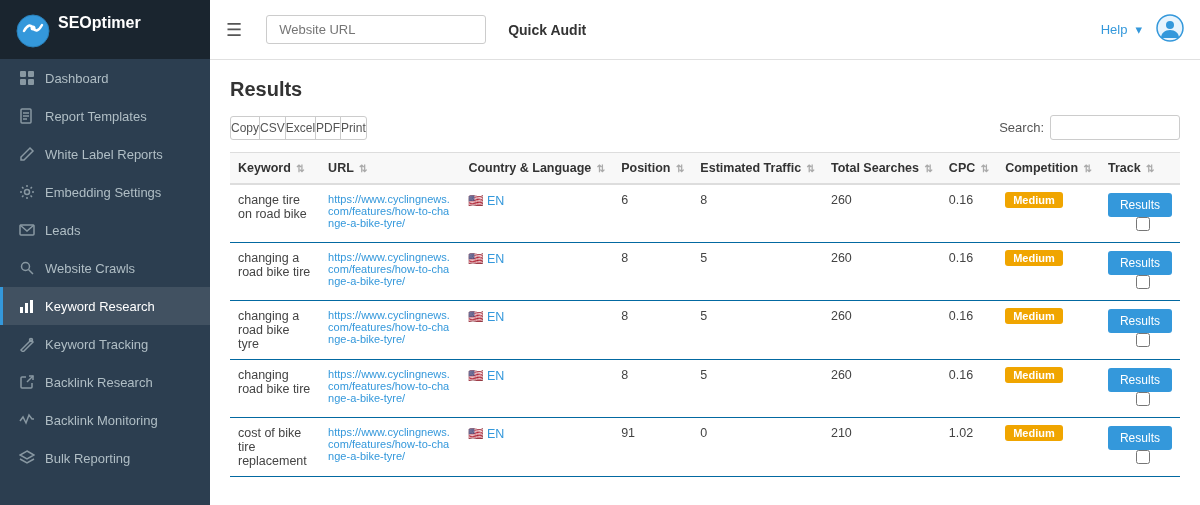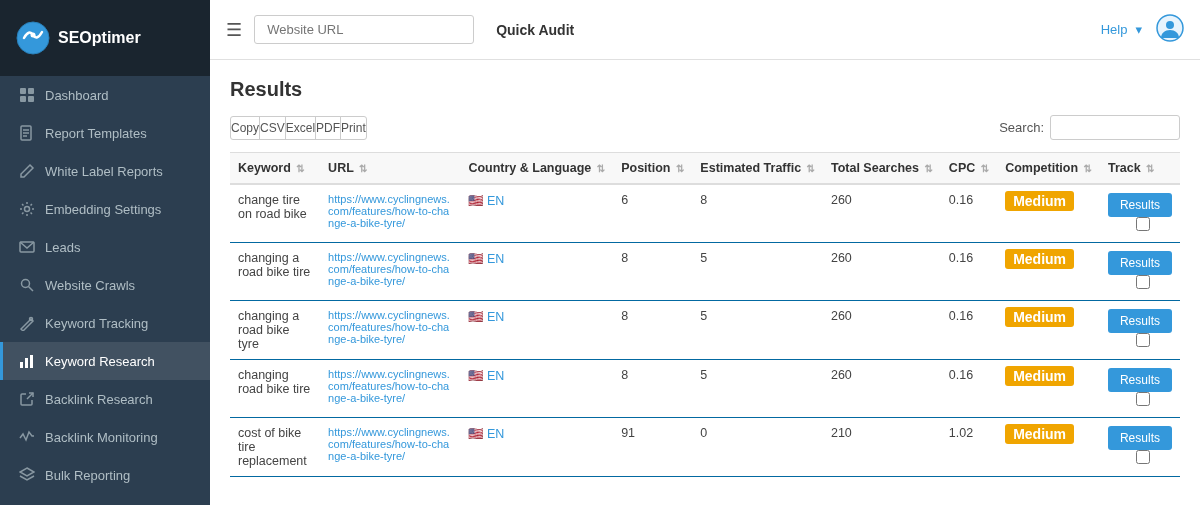--- a/index.html
+++ b/index.html
@@ -12,26 +12,26 @@
       background: #2c3e50;
       color: #cdd8e0;
       display: flex;
       flex-direction: column;
       height: 100%;
     }
     .sidebar-logo {
       background: #1a252f;
       padding: 14px 16px;
       display: flex;
-      align-items: center;
+      align-items: flex-start;
       gap: 8px;
       color: white;
       font-size: 16px;
       font-weight: bold;
-      height: 76px;
+      height: 59px;
     }
     .logo-icon {
       width: 34px;
       height: 34px;
     }
     .sidebar-nav {
       flex: 1;
       overflow-y: auto;
     }
     .nav-item {
@@ -84,20 +84,21 @@
       cursor: pointer;
     }
     .url-input {
       border: 1px solid #ccc;
       border-radius: 3px;
       padding: 6px 12px;
       width: 220px;
       font-size: 13px;
       color: #999;
       outline: none;
+      margin-left: 12px;
     }
     .quick-audit-btn {
       background: white;
       border: none;
       font-size: 14px;
       color: #333;
       cursor: pointer;
       font-weight: 700;
       padding: 6px 10px;
     }
@@ -198,21 +199,21 @@
     .country-cell { min-width: 90px; }
     .flag-emoji { margin-right: 3px; }
     .lang-code { color: #3498db; }
     .number-cell { color: #555; }
     .cpc-cell { color: #f39c12; }
     .badge-medium {
       background: #f0a500;
       color: white;
       padding: 2px 8px;
       border-radius: 3px;
-      font-size: 14px;
+      font-size: 11px;
       font-weight: 600;
       white-space: nowrap;
     }
     .results-btn {
       background: #3498db;
       color: white;
       border: none;
       padding: 5px 12px;
       border-radius: 3px;
       cursor: pointer;
@@ -298,39 +299,39 @@
     <div class="nav-item">
       <span class="nav-icon">
         <svg width="16" height="16" viewBox="0 0 16 16" fill="none" stroke="currentColor" stroke-width="1.5">
             <circle cx="6.5" cy="6.5" r="4"></circle>
             <line x1="9.5" y1="9.5" x2="14" y2="14"></line>
           </svg>
       </span>
       <span>Website Crawls</span>
     </div>
 
-    <div class="nav-item">
-      <span class="nav-icon">
-        <svg width="16" height="16" viewBox="0 0 16 16" fill="none" stroke="currentColor" stroke-width="1.5">
-            <path d="M2 14l4-4 6-6 2 2-6 6-4 4-2-2z"></path>
-            <circle cx="12" cy="4" r="1.5"></circle>
-          </svg>
-      </span>
-      <span>Keyword Tracking</span>
-    </div>
-
     <div class="nav-item active">
       <span class="nav-icon">
         <svg width="16" height="16" viewBox="0 0 16 16" fill="currentColor">
             <rect x="1" y="9" width="3" height="6"></rect>
             <rect x="6" y="5" width="3" height="10"></rect>
             <rect x="11" y="2" width="3" height="13"></rect>
           </svg>
       </span>
       <span>Keyword Research</span>
+    </div>
+
+    <div class="nav-item">
+      <span class="nav-icon">
+        <svg width="16" height="16" viewBox="0 0 16 16" fill="none" stroke="currentColor" stroke-width="1.5">
+            <path d="M2 14l4-4 6-6 2 2-6 6-4 4-2-2z"></path>
+            <circle cx="12" cy="4" r="1.5"></circle>
+          </svg>
+      </span>
+      <span>Keyword Tracking</span>
     </div>
 
     <div class="nav-item">
       <span class="nav-icon">
         <svg width="16" height="16" viewBox="0 0 16 16" fill="none" stroke="currentColor" stroke-width="1.5">
             <path d="M7 3H3a1 1 0 00-1 1v9a1 1 0 001 1h9a1 1 0 001-1V9"></path>
             <path d="M10 2h4v4"></path>
             <line x1="14" y1="2" x2="8" y2="8"></line>
           </svg>
       </span>

